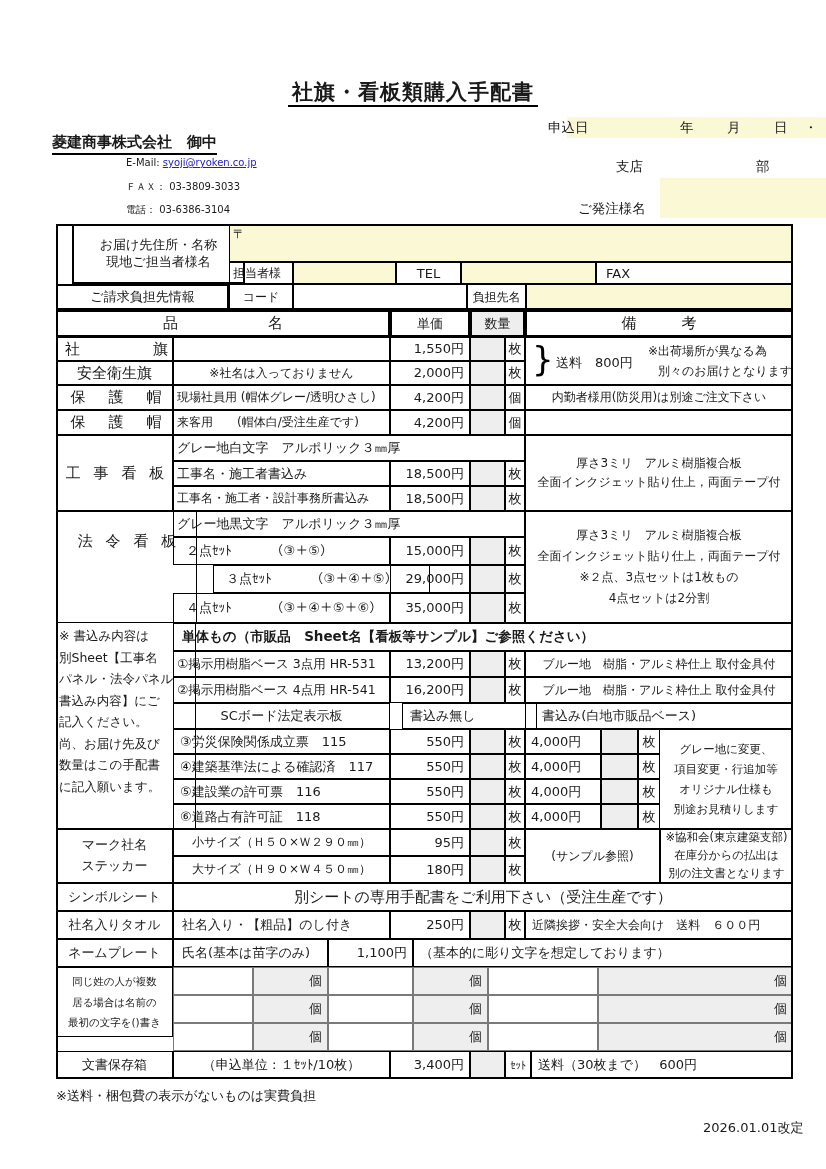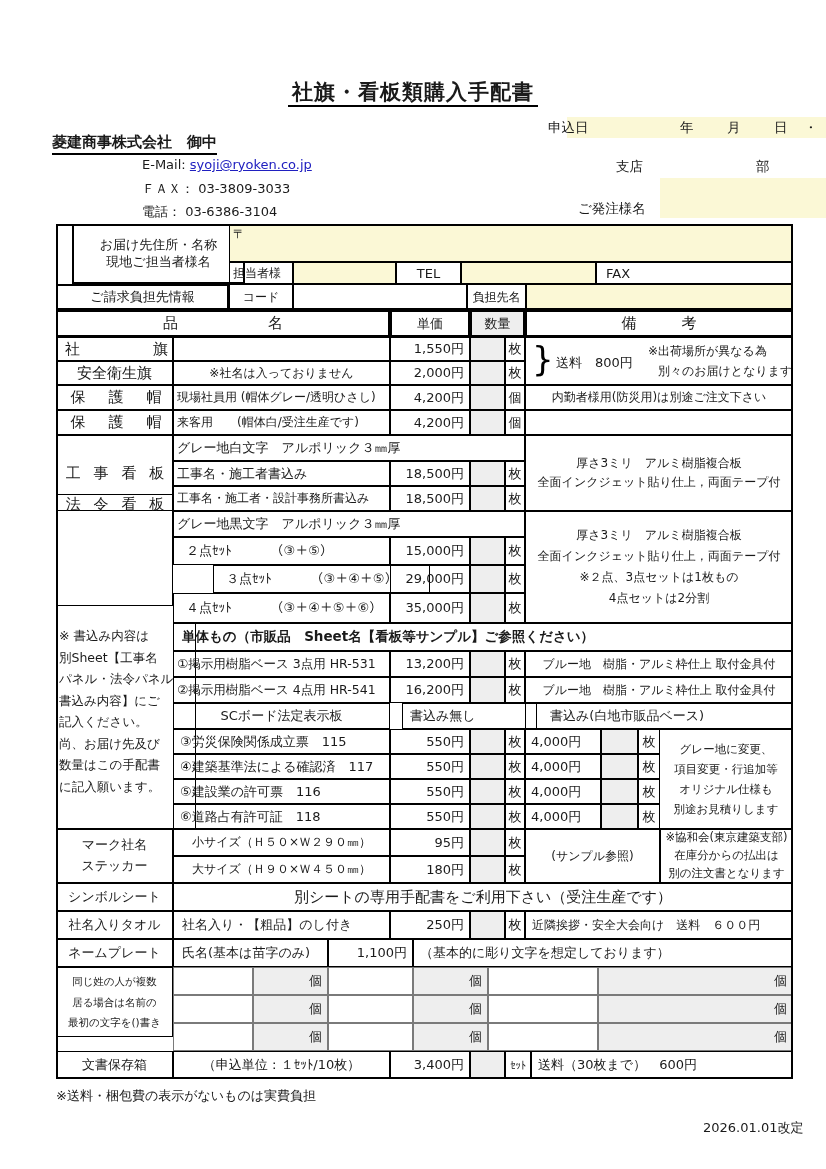--- a/index.html
+++ b/index.html
@@ -36,21 +36,21 @@
   .apply-yellow .y1{left:113px;}
   .apply-yellow .y2{left:160px;}
   .apply-yellow .y3{left:207px;}
   .apply-yellow .y4{left:237px;}
 
   .company{
     position:absolute;left:52px;top:133px;
     font-size:15px;font-weight:bold;
     border-bottom:2px solid #000;padding-bottom:1px;
   }
-  .contact{position:absolute;font-size:13px;margin-left:16px;}
+  .contact{position:absolute;font-size:10px;}
   .c-email{left:126px;top:157px;}
   .c-email .lbl{}
   .c-email .addr{color:#2020c0;text-decoration:underline;}
   .c-fax{left:126px;top:180px;}
   .c-tel{left:126px;top:203px;}
 
   .branch{position:absolute;left:616px;top:158px;font-size:13.5px;}
   .branch .b2{position:absolute;left:140px;top:0;white-space:nowrap;}
   .order-yellow{
     position:absolute;left:660px;top:178px;width:166px;height:40px;
@@ -208,21 +208,21 @@
     <div class="cell lft md" style="left:117px;top:262px;width:217px;height:25px;">工事名・施工者・設計事務所書込み</div>
     <div class="cell rgt" style="left:334px;top:262px;width:80px;height:25px;">18,500円</div>
     <div class="cell gry" style="left:414px;top:262px;width:35px;height:25px;"></div>
     <div class="cell ctr" style="left:449px;top:262px;width:20px;height:25px;padding:0;">枚</div>
 
     <div class="cell ctr stack md" style="left:469px;top:211px;width:268px;height:76px;line-height:1.55;">
       <div>厚さ3ミリ　アルミ樹脂複合板</div>
       <div>全面インクジェット貼り仕上，両面テープ付</div>
     </div>
 
-    <div class="cell ctr lg spaced2" style="left:0;top:270px;width:117px;height:112px;align-items:flex-start;padding-top:0;padding-left:8px;">法 令 看 板</div>
+    <div class="cell ctr lg spaced2" style="left:0;top:287px;width:141px;height:112px;align-items:flex-start;padding-top:20px;padding-left:8px;">法 令 看 板</div>
     <div class="cell lft" style="left:117px;top:287px;width:352px;height:26px;">グレー地黒文字　アルポリック３㎜厚</div>
 
     <div class="cell lft" style="left:117px;top:313px;width:217px;height:28px;padding-left:12px;">２点ｾｯﾄ　　　（③＋⑤）</div>
     <div class="cell rgt" style="left:334px;top:313px;width:80px;height:28px;">15,000円</div>
     <div class="cell gry" style="left:414px;top:313px;width:35px;height:28px;"></div>
     <div class="cell ctr" style="left:449px;top:313px;width:20px;height:28px;padding:0;">枚</div>
 
     <div class="cell lft" style="left:117px;top:341px;width:217px;height:28px;padding-left:12px;margin-left:40px;">３点ｾｯﾄ　　　（③＋④＋⑤）</div>
     <div class="cell rgt" style="left:334px;top:341px;width:80px;height:28px;">29,000円</div>
     <div class="cell gry" style="left:414px;top:341px;width:35px;height:28px;"></div>
@@ -262,21 +262,21 @@
     <div class="cell ctr md" style="left:469px;top:427px;width:268px;height:26px;">ブルー地　樹脂・アルミ枠仕上 取付金具付</div>
 
     <div class="cell lft" style="left:117px;top:453px;width:217px;height:26px;font-size:12.5px;">②掲示用樹脂ベース 4点用 HR-541</div>
     <div class="cell rgt" style="left:334px;top:453px;width:80px;height:26px;">16,200円</div>
     <div class="cell gry" style="left:414px;top:453px;width:35px;height:26px;"></div>
     <div class="cell ctr" style="left:449px;top:453px;width:20px;height:26px;padding:0;">枚</div>
     <div class="cell ctr md" style="left:469px;top:453px;width:268px;height:26px;">ブルー地　樹脂・アルミ枠仕上 取付金具付</div>
 
     <div class="cell ctr" style="left:117px;top:479px;width:217px;height:26px;">SCボード法定表示板</div>
     <div class="cell lft" style="left:334px;top:479px;width:135px;height:26px;padding-left:7px;margin-left:12px;">書込み無し</div>
-    <div class="cell lft" style="left:469px;top:479px;width:268px;height:26px;padding-left:24px;">書込み(白地市販品ベース)</div>
+    <div class="cell lft" style="left:469px;top:479px;width:268px;height:26px;padding-left:16px;">書込み(白地市販品ベース)</div>
 
     <div class="cell lft" style="left:117px;top:505px;width:217px;height:25px;padding-left:6px;">③労災保険関係成立票　115</div>
     <div class="cell rgt" style="left:334px;top:505px;width:80px;height:25px;">550円</div>
     <div class="cell gry" style="left:414px;top:505px;width:35px;height:25px;"></div>
     <div class="cell ctr" style="left:449px;top:505px;width:20px;height:25px;padding:0;">枚</div>
     <div class="cell lft" style="left:469px;top:505px;width:76px;height:25px;padding-left:5px;">4,000円</div>
     <div class="cell gry" style="left:545px;top:505px;width:37px;height:25px;"></div>
     <div class="cell ctr" style="left:582px;top:505px;width:22px;height:25px;padding:0;">枚</div>
 
     <div class="cell lft" style="left:117px;top:530px;width:217px;height:25px;padding-left:6px;">④建築基準法による確認済　117</div>

